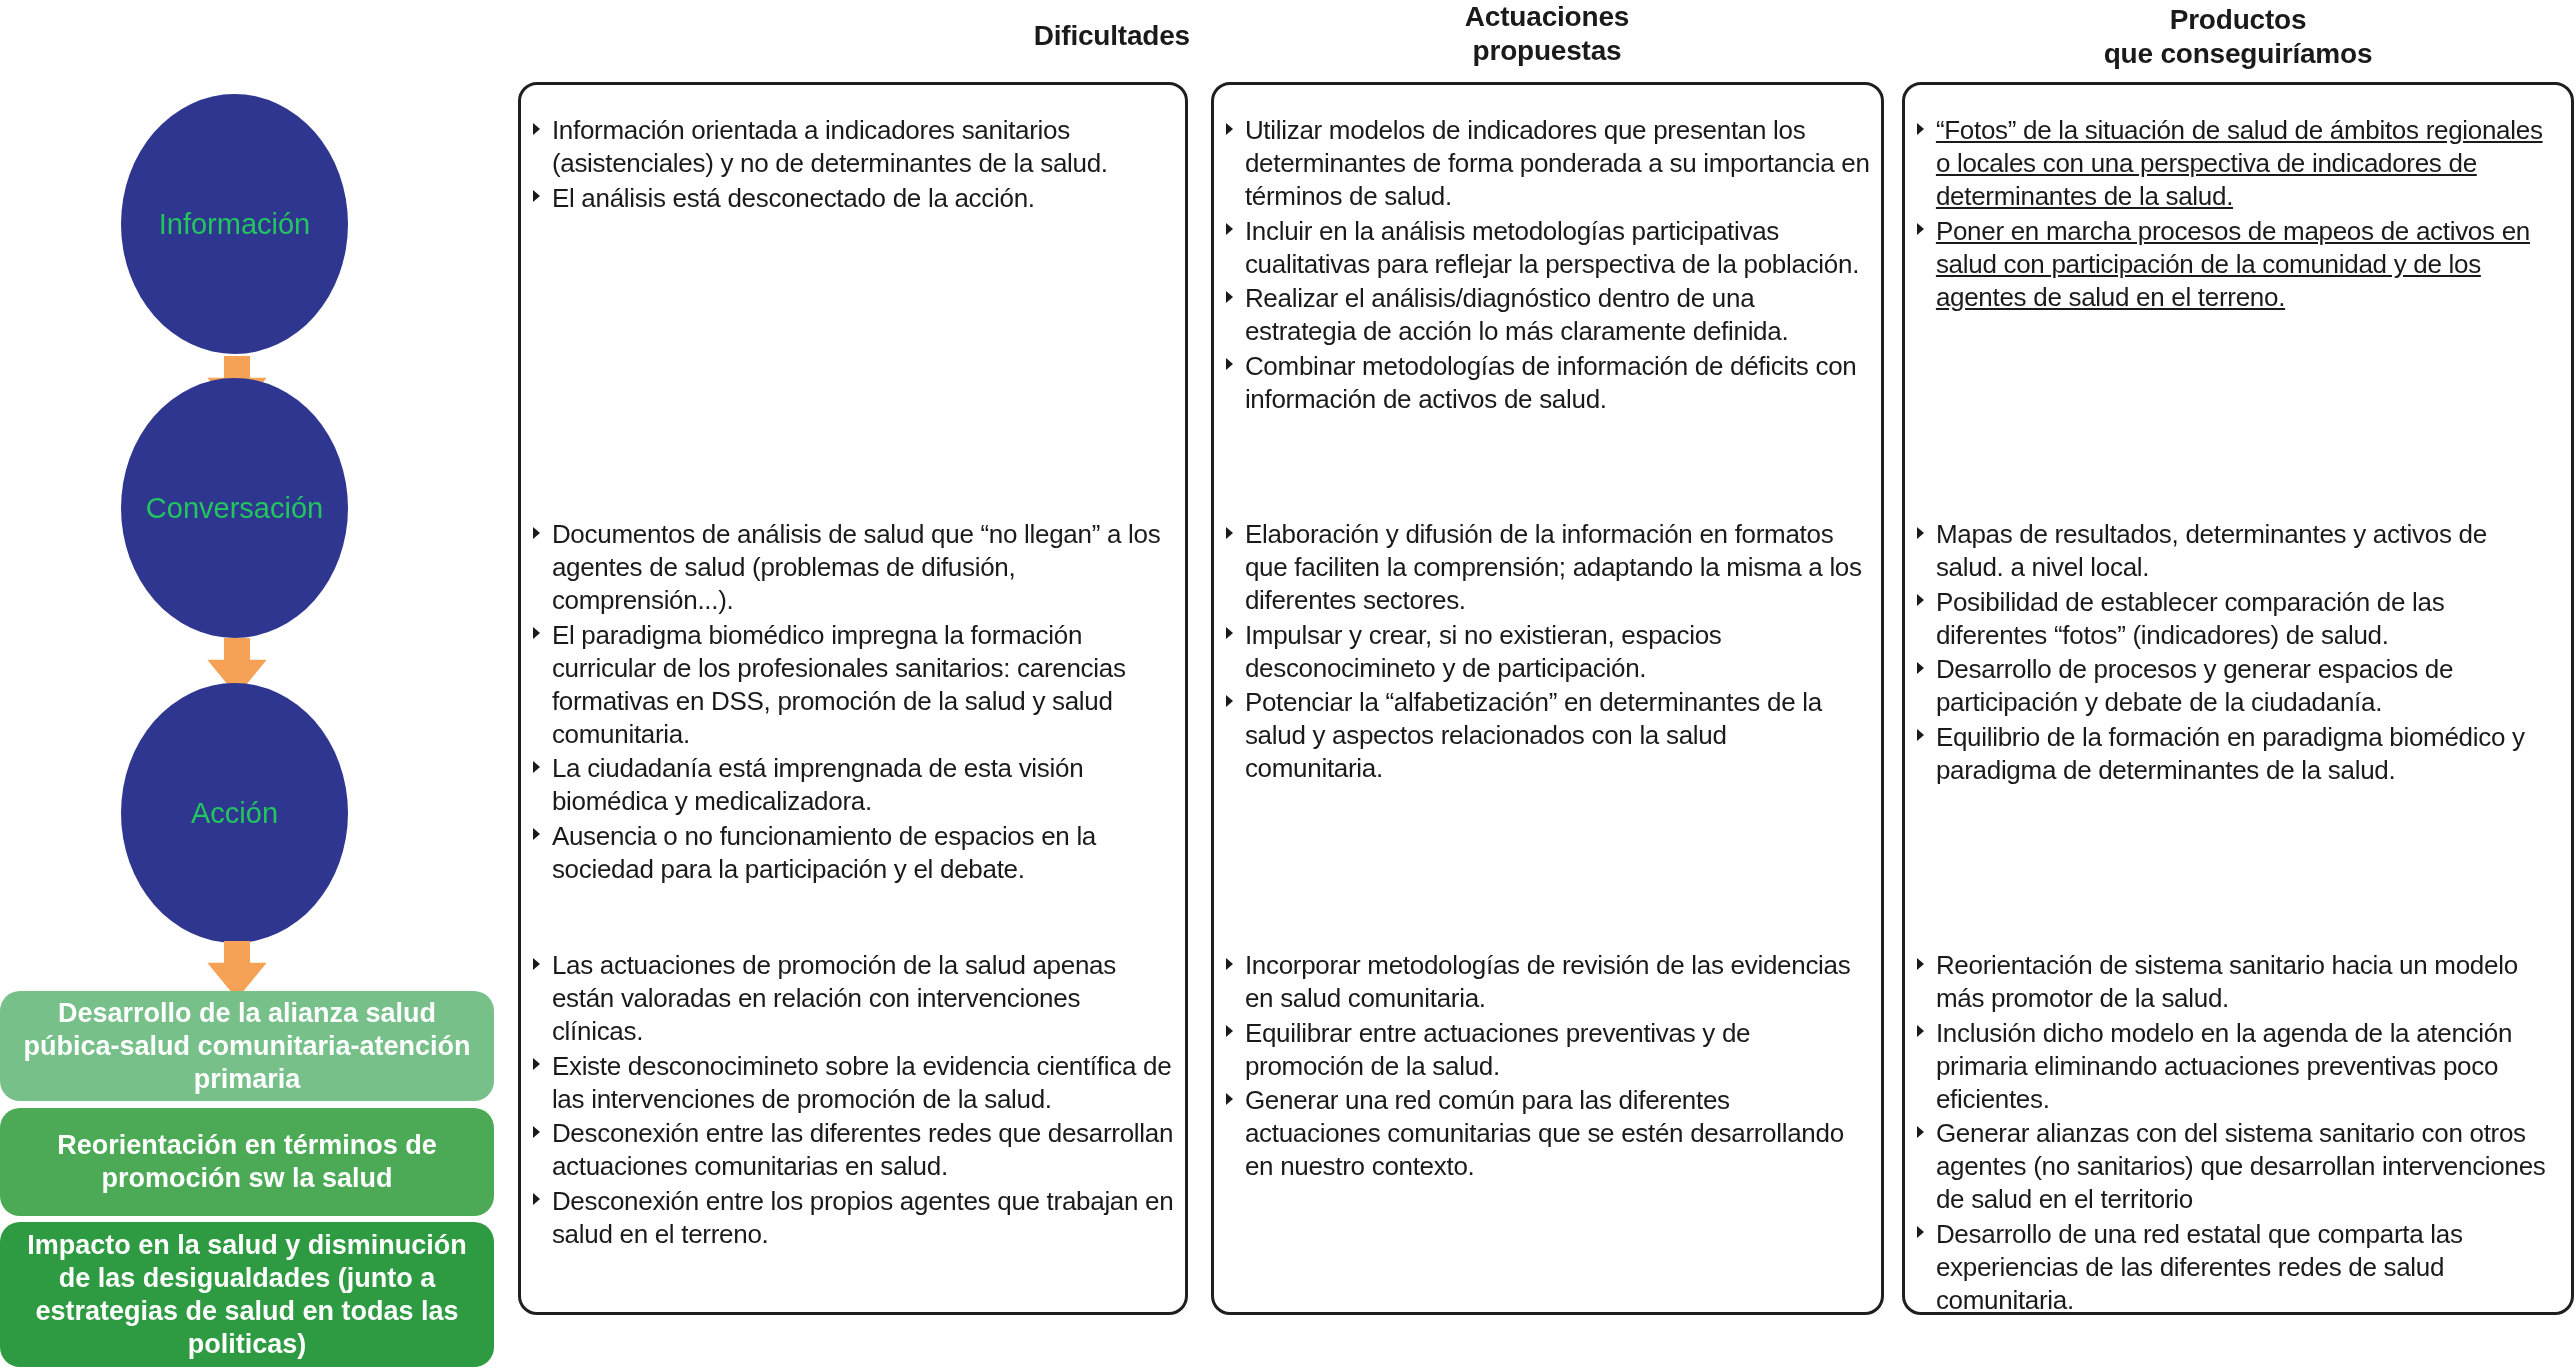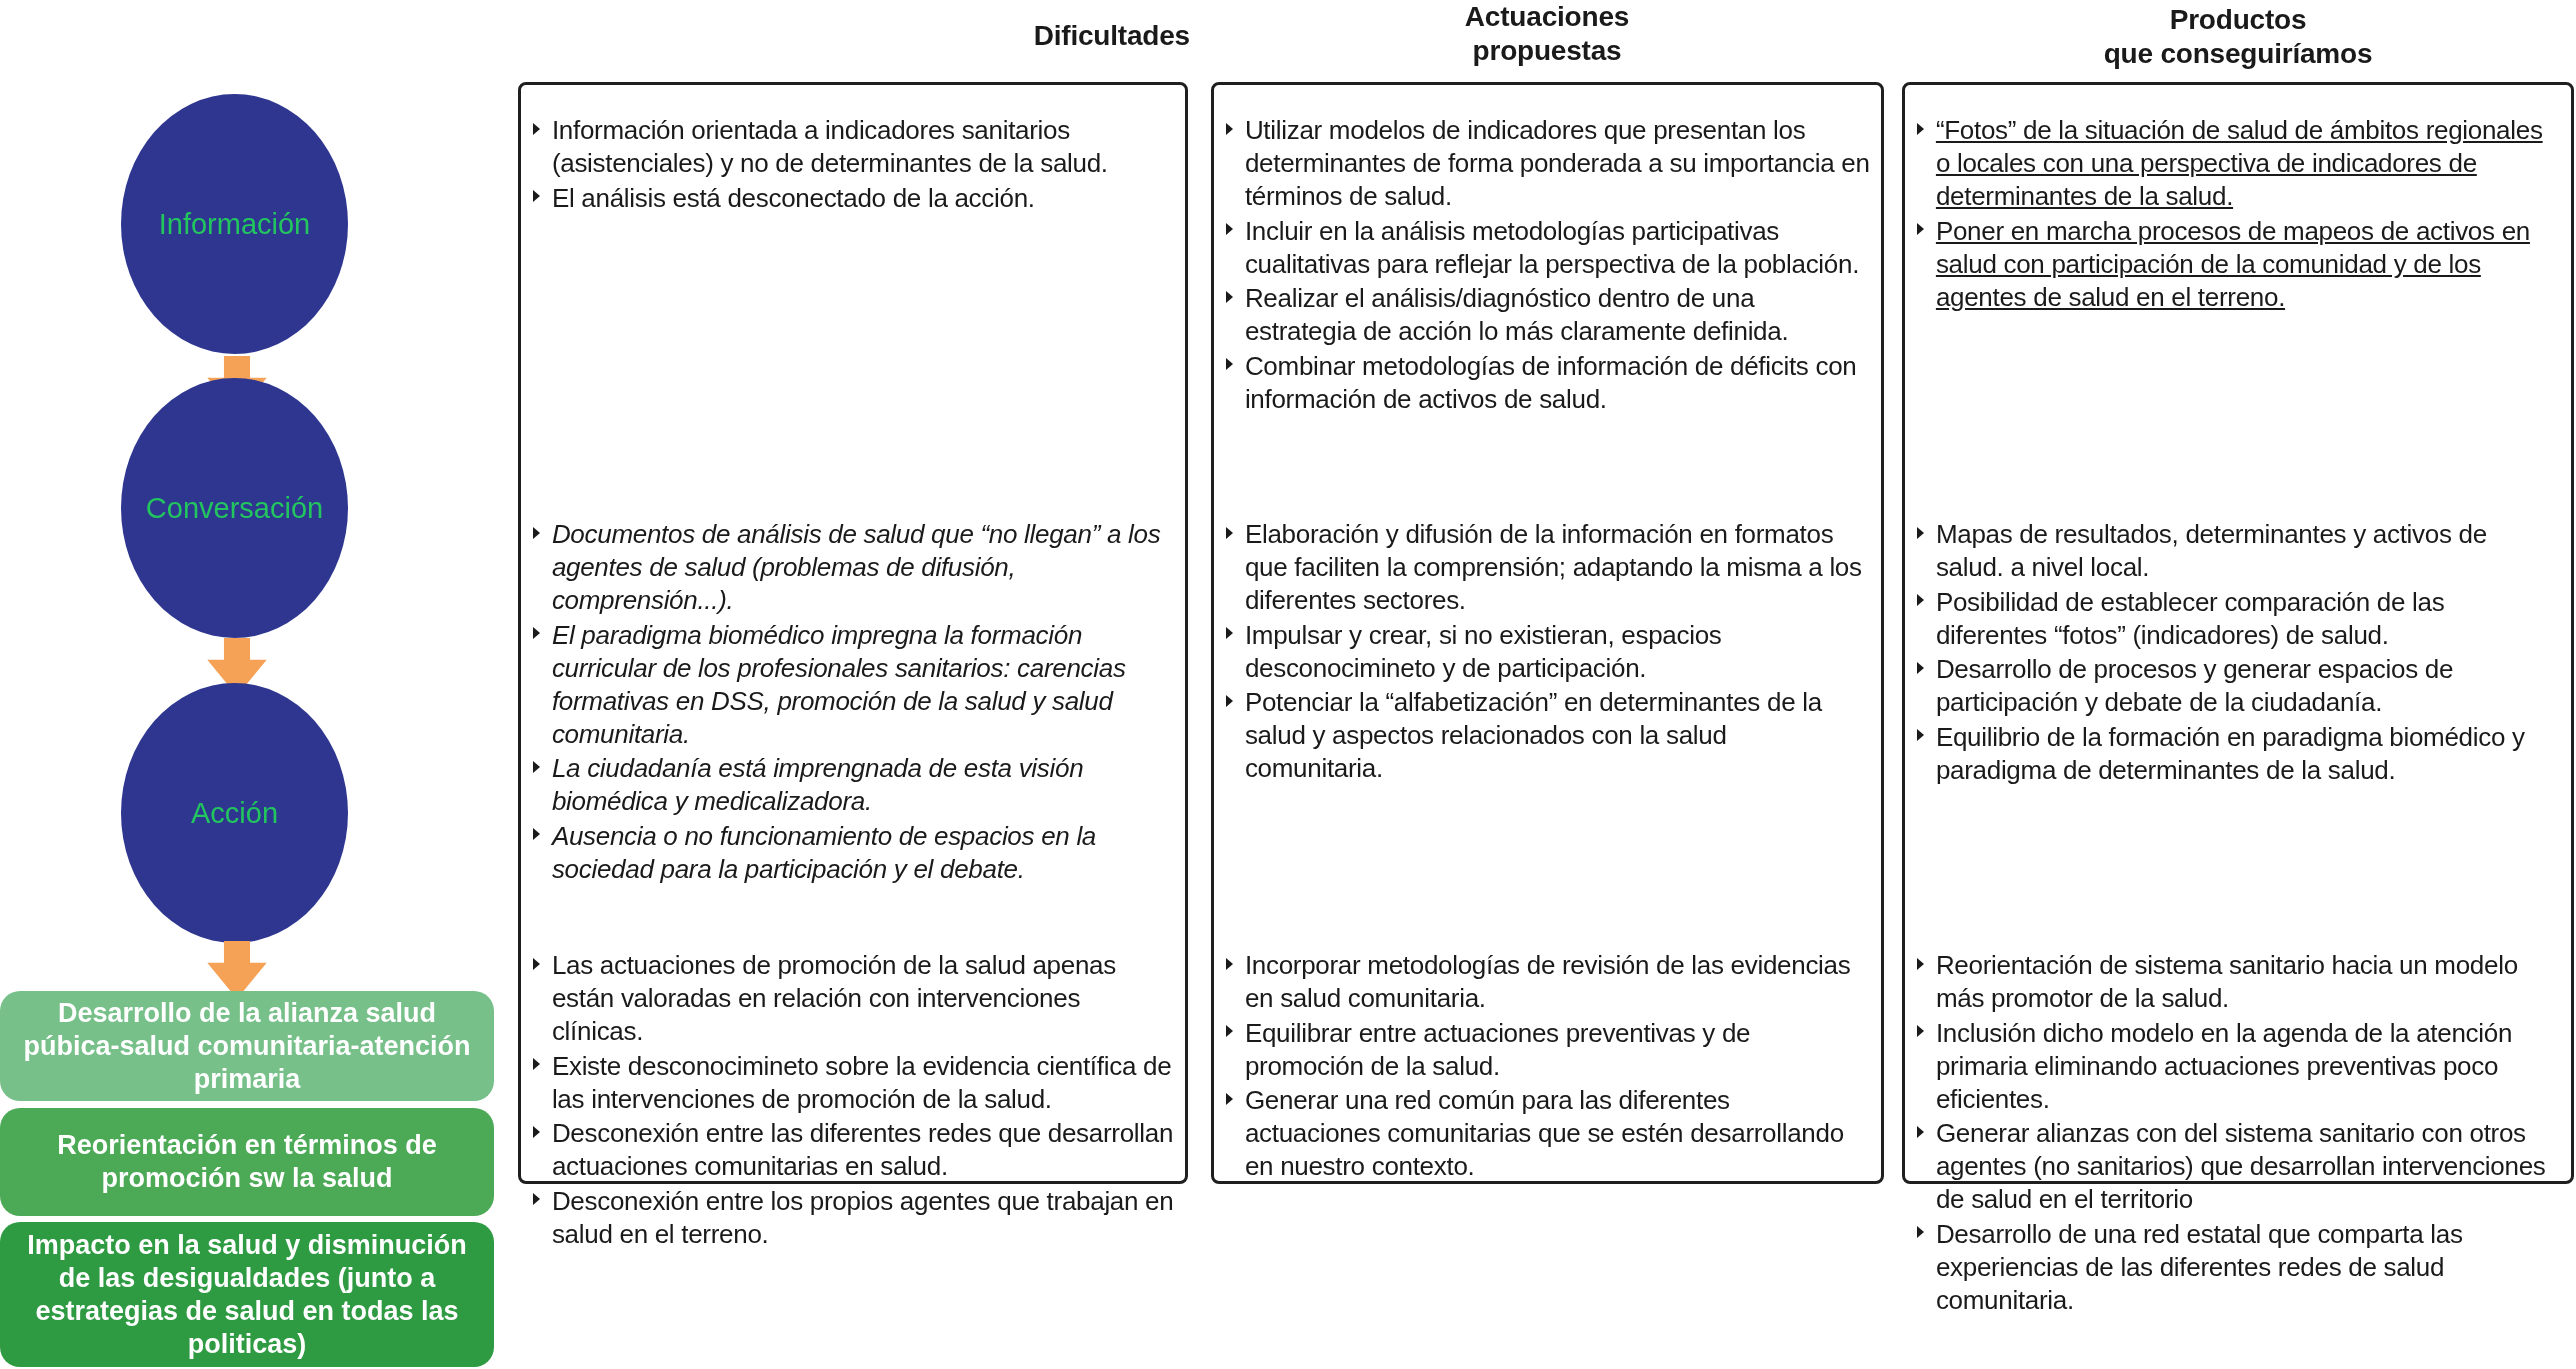--- a/index.html
+++ b/index.html
@@ -1,21 +1,21 @@
 <!DOCTYPE html>
 <html style="font-size:11.6px"><head>
 <meta charset="utf-8">
 <style>
   html, body { margin:0; padding:0; background:#ffffff; }
   body { width:2576px; height:1369px; position:relative; overflow:hidden;
          font-family:"Liberation Sans", sans-serif; color:#1a1a1a; }
   .col-header { position:absolute; text-align:center; font-weight:bold;
                 font-size:28px; line-height:34px; color:#1a1a1a; letter-spacing:-0.2px; }
-  .panel { position:absolute; top:82px; height:1102px; border:3.6px solid #1f1f1f;
-           border-radius:8px; box-sizing:border-box; background:#fff;padding-left:23px; }
+  .panel { position:absolute; top:82px; height:1233px; border:3.6px solid #1f1f1f;
+           border-radius:19px; box-sizing:border-box; background:#fff;padding-left:23px; }
   .group { position:absolute; left:0; right:0; }
   .bullet { position:relative; padding-left:28px; font-size:26px; line-height:33px;
             letter-spacing:-0.3px; margin-bottom:1.5px; }
   .bullet .tri { position:absolute; left:8.7px; top:8.7px; width:0; height:0;
                  border-top:6.5px solid transparent; border-bottom:6.5px solid transparent;
                  border-left:7.3px solid #1a1a1a; }
   .circle { position:absolute; width:227px; height:260px; border-radius:50%;
             background:#2e3690; color:#22c55e; display:flex; align-items:center;
             justify-content:center; font-size:29px; }
   .arrow { position:absolute; width:60px; height:58px; }
@@ -68,21 +68,21 @@
 <div class="col-header" style="left:1902px; width:672px; top:2.9px;">
   <div>Productos</div>
   <div>que conseguiríamos</div>
 </div>
 
 <div class="panel" style="left:518px; width:670px;">
     <div class="group" style="top: 29px; padding: 0px 10.2px 0px 2.9px;">
       <div class="bullet"><span class="tri"></span><span>Información orientada a indicadores sanitarios (asistenciales) y no de determinantes de la salud.</span></div>
       <div class="bullet"><span class="tri"></span><span>El análisis está desconectado de la acción.</span></div>
     </div>
-    <div class="group" style="top: 433px; padding: 0px 10.2px 0px 2.9px; font-style: italic;">
+    <div class="group" style="top: 433px; padding: 0px 10.2px 0px 2.9px;">
       <div class="bullet"><span class="tri"></span><span>Documentos de análisis de salud que “no llegan” a los agentes de salud (problemas de difusión, comprensión...).</span></div>
       <div class="bullet"><span class="tri"></span><span>El paradigma biomédico impregna la formación curricular de los profesionales sanitarios: carencias formativas en DSS, promoción de la salud y salud comunitaria.</span></div>
       <div class="bullet"><span class="tri"></span><span>La ciudadanía está imprengnada de esta visión biomédica y medicalizadora.</span></div>
       <div class="bullet"><span class="tri"></span><span>Ausencia o no funcionamiento de espacios en la sociedad para la participación y el debate.</span></div>
     </div>
     <div class="group" style="top: 864px; padding: 0px 10.2px 0px 2.9px;">
       <div class="bullet"><span class="tri"></span><span>Las actuaciones de promoción de la salud apenas están valoradas en relación con intervenciones clínicas.</span></div>
       <div class="bullet"><span class="tri"></span><span>Existe desconocimineto sobre la evidencia científica de las intervenciones de promoción de la salud.</span></div>
       <div class="bullet"><span class="tri"></span><span>Desconexión entre las diferentes redes que desarrollan actuaciones comunitarias en salud.</span></div>
       <div class="bullet"><span class="tri"></span><span>Desconexión entre los propios agentes que trabajan en salud en el terreno.</span></div>

